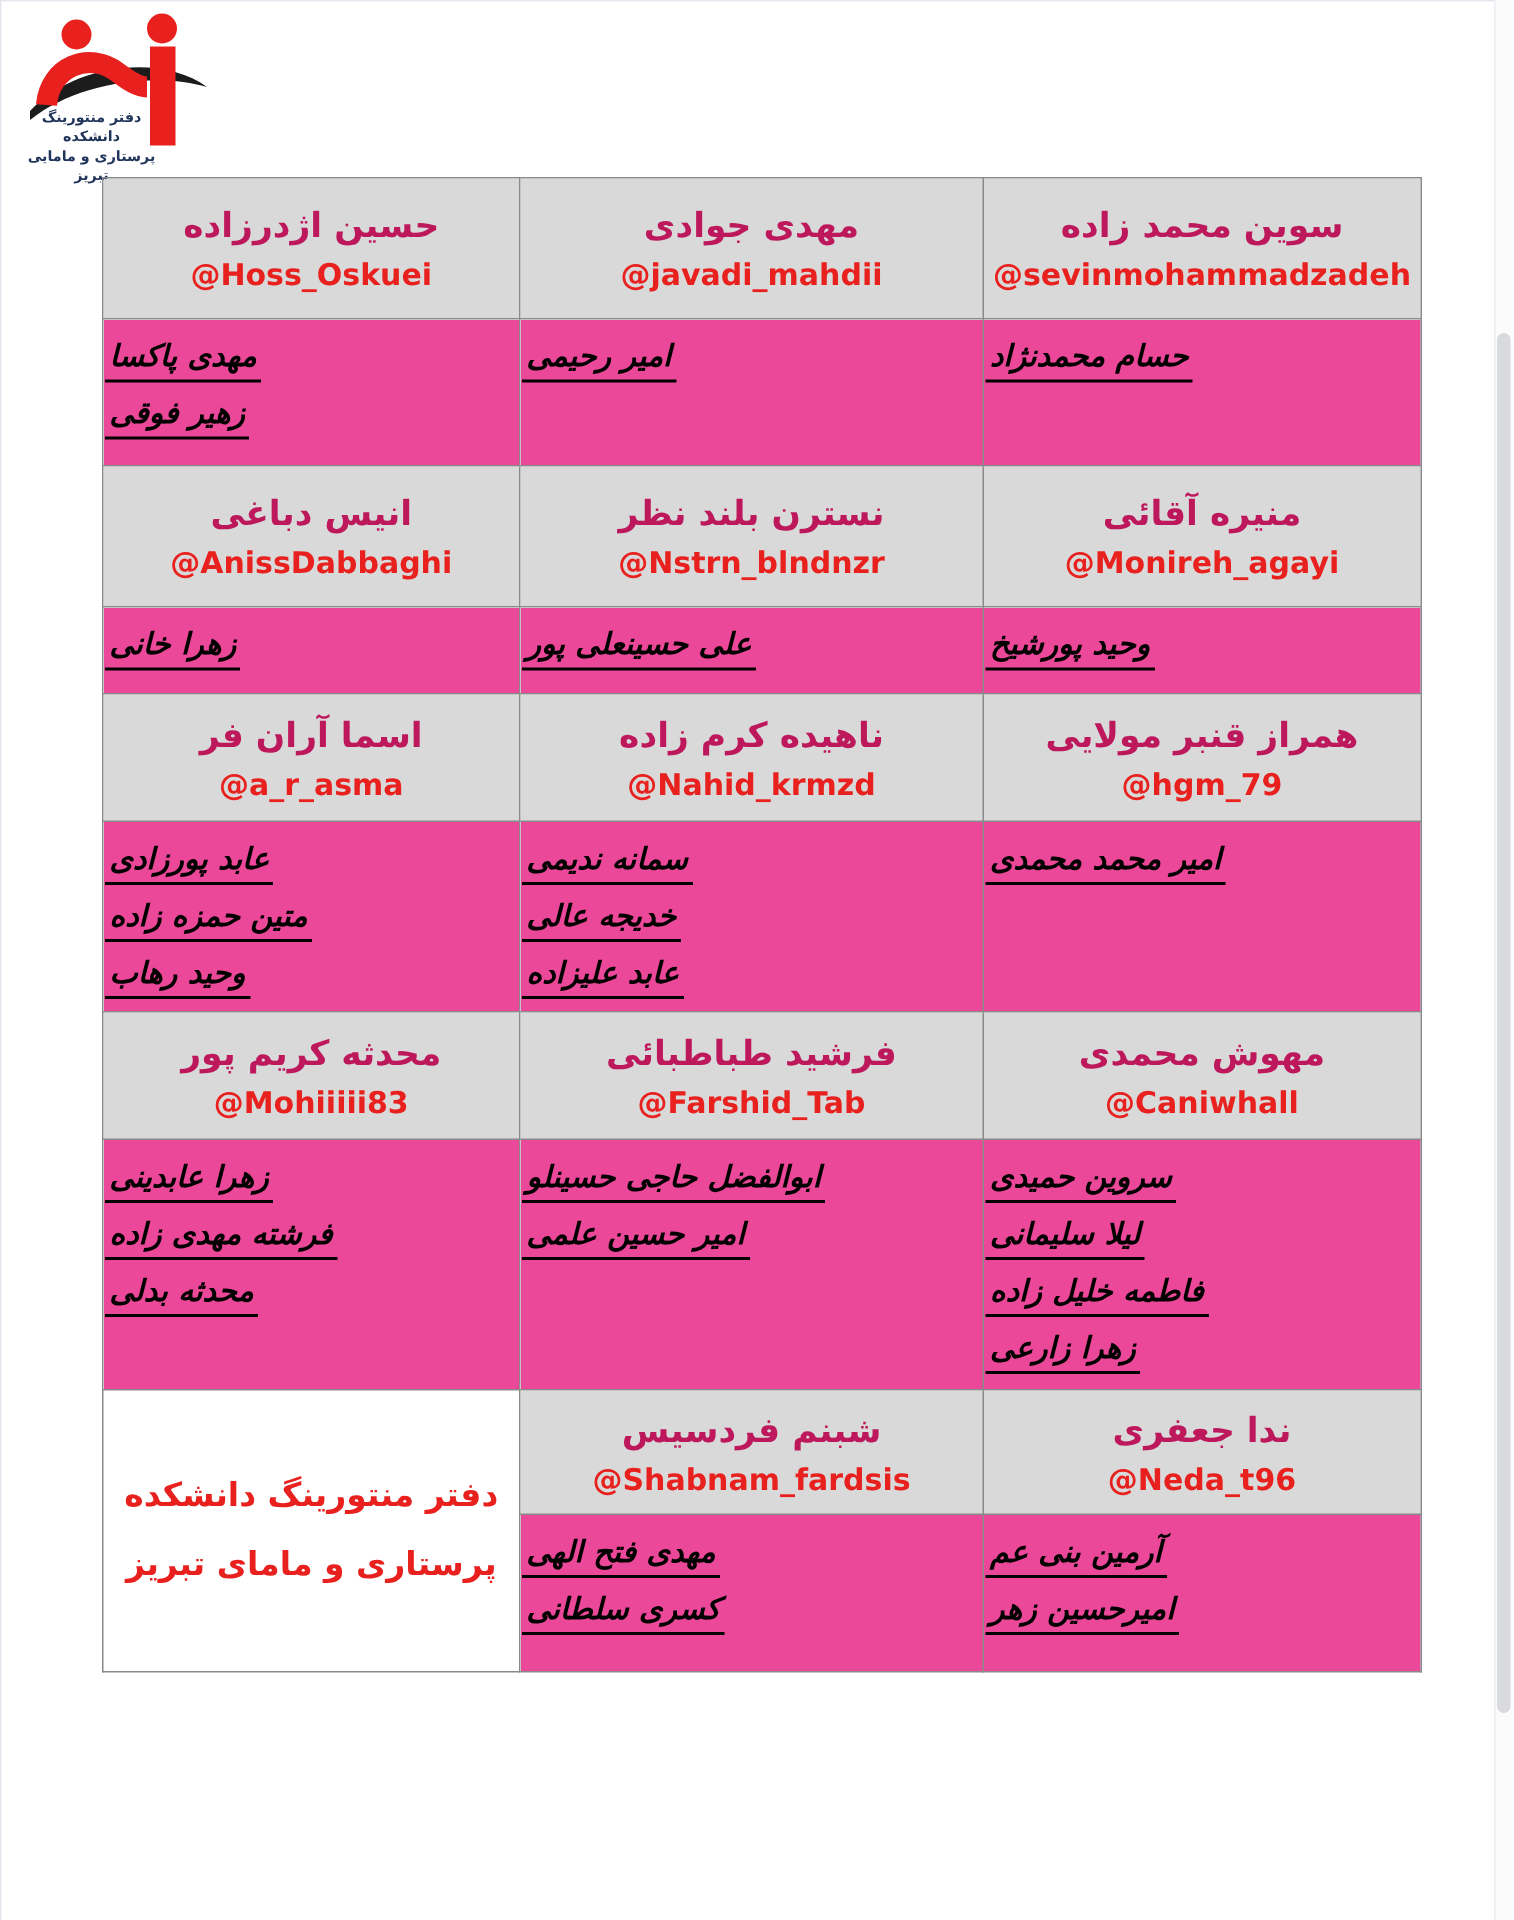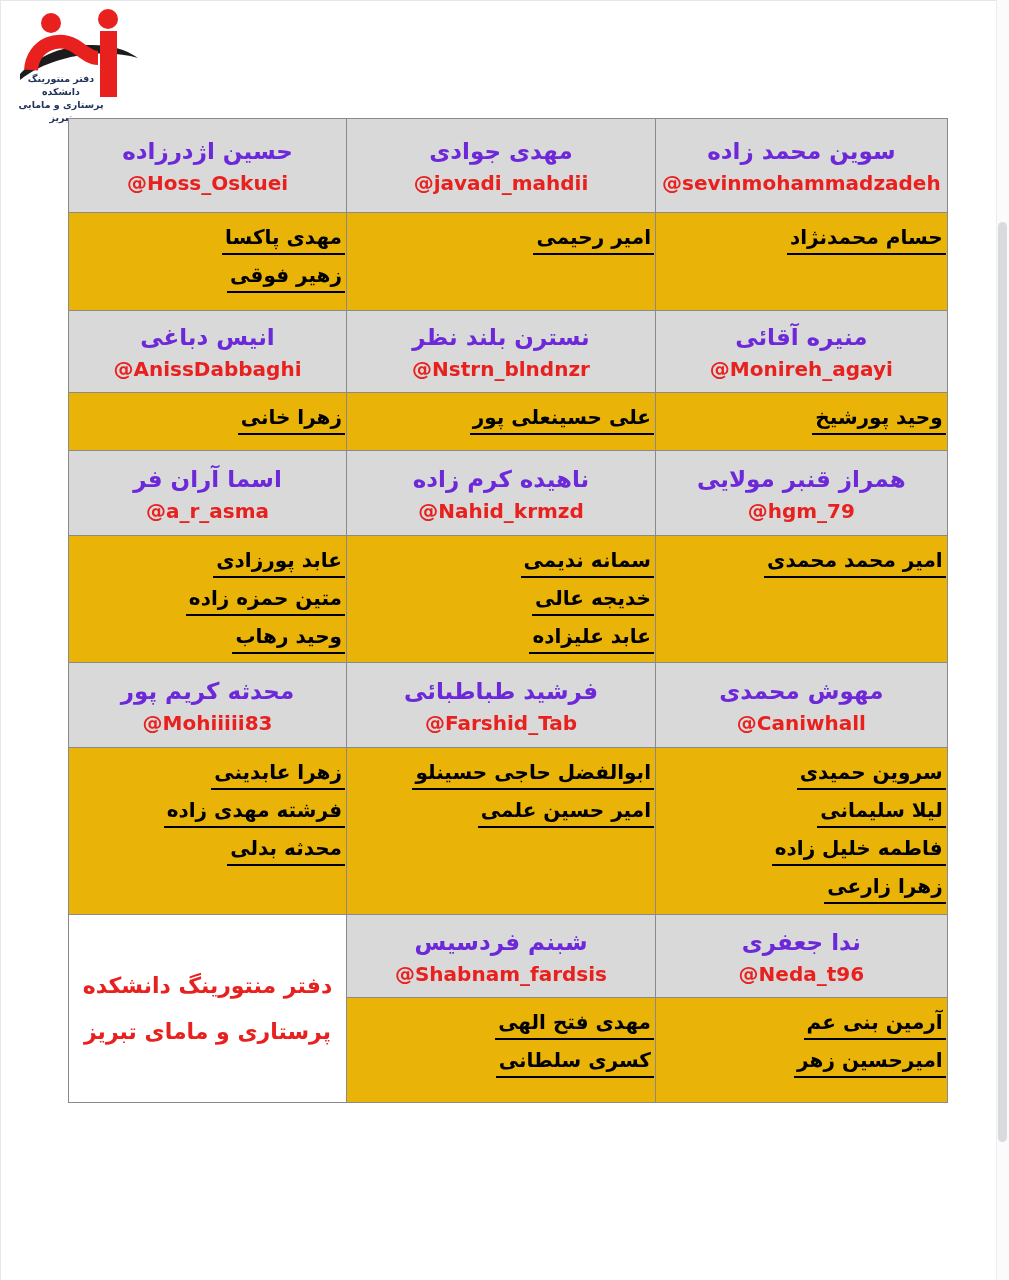--- a/index.html
+++ b/index.html
@@ -28,25 +28,26 @@
   
   table.roster {
     position:absolute; left:68px; top:118px;
     border-collapse:collapse; table-layout:fixed;
   }
   table.roster td { border:1px solid #8a8a8a; overflow:hidden; }
   .header-cell {
     background:#d9d9d9; text-align:center; vertical-align:middle;
     padding:4px 6px;
   }
-  .mentor-name { font-weight:bold; font-size:23px; color:#6d28d9; line-height:32px; direction:rtl; }
+  .mentor-name { font-weight:bold; font-size:23px; color:#be185d; line-height:32px; direction:rtl; }
   .mentor-handle { font-weight:bold; font-size:20px; color:#e8201e; line-height:26px; margin-top:3px; }
   .mentee-cell {
-    background:#eab308; text-align:right; vertical-align:top;
+    background:#ec4899; text-align:left; vertical-align:top;
     padding-top:11px;
+    font-style:italic;
   }
   .mentee { margin-bottom:7px; }
   .mentee-name {
     display:inline-block; font-weight:bold; font-size:20px; color:#000;
     line-height:26px; border-bottom:2px solid #000; padding:0 3px 3px;
     direction:rtl;
   }
   .office-cell { background:#ffffff; text-align:center; vertical-align:middle; }
   .office-line {
     color:#e8201e; font-weight:bold; font-size:22px; line-height:46px; direction:rtl;
@@ -110,21 +111,21 @@
           <div class="mentee"><span class="mentee-name">مهدی پاکسا</span></div>
           <div class="mentee"><span class="mentee-name">زهیر فوقی</span></div>
         </td>
         <td class="mentee-cell">
           <div class="mentee"><span class="mentee-name">امیر رحیمی</span></div>
         </td>
         <td class="mentee-cell">
           <div class="mentee"><span class="mentee-name">حسام محمدنژاد</span></div>
         </td>
       </tr>
-      <tr style="height: 82px;">
+      <tr style="height: 94px;">
         <td class="header-cell">
           <div class="mentor-name">انیس دباغی</div>
           <div class="mentor-handle">@AnissDabbaghi</div>
         </td>
         <td class="header-cell">
           <div class="mentor-name">نسترن بلند نظر</div>
           <div class="mentor-handle">@Nstrn_blndnzr</div>
         </td>
         <td class="header-cell">
           <div class="mentor-name">منیره آقائی</div>

